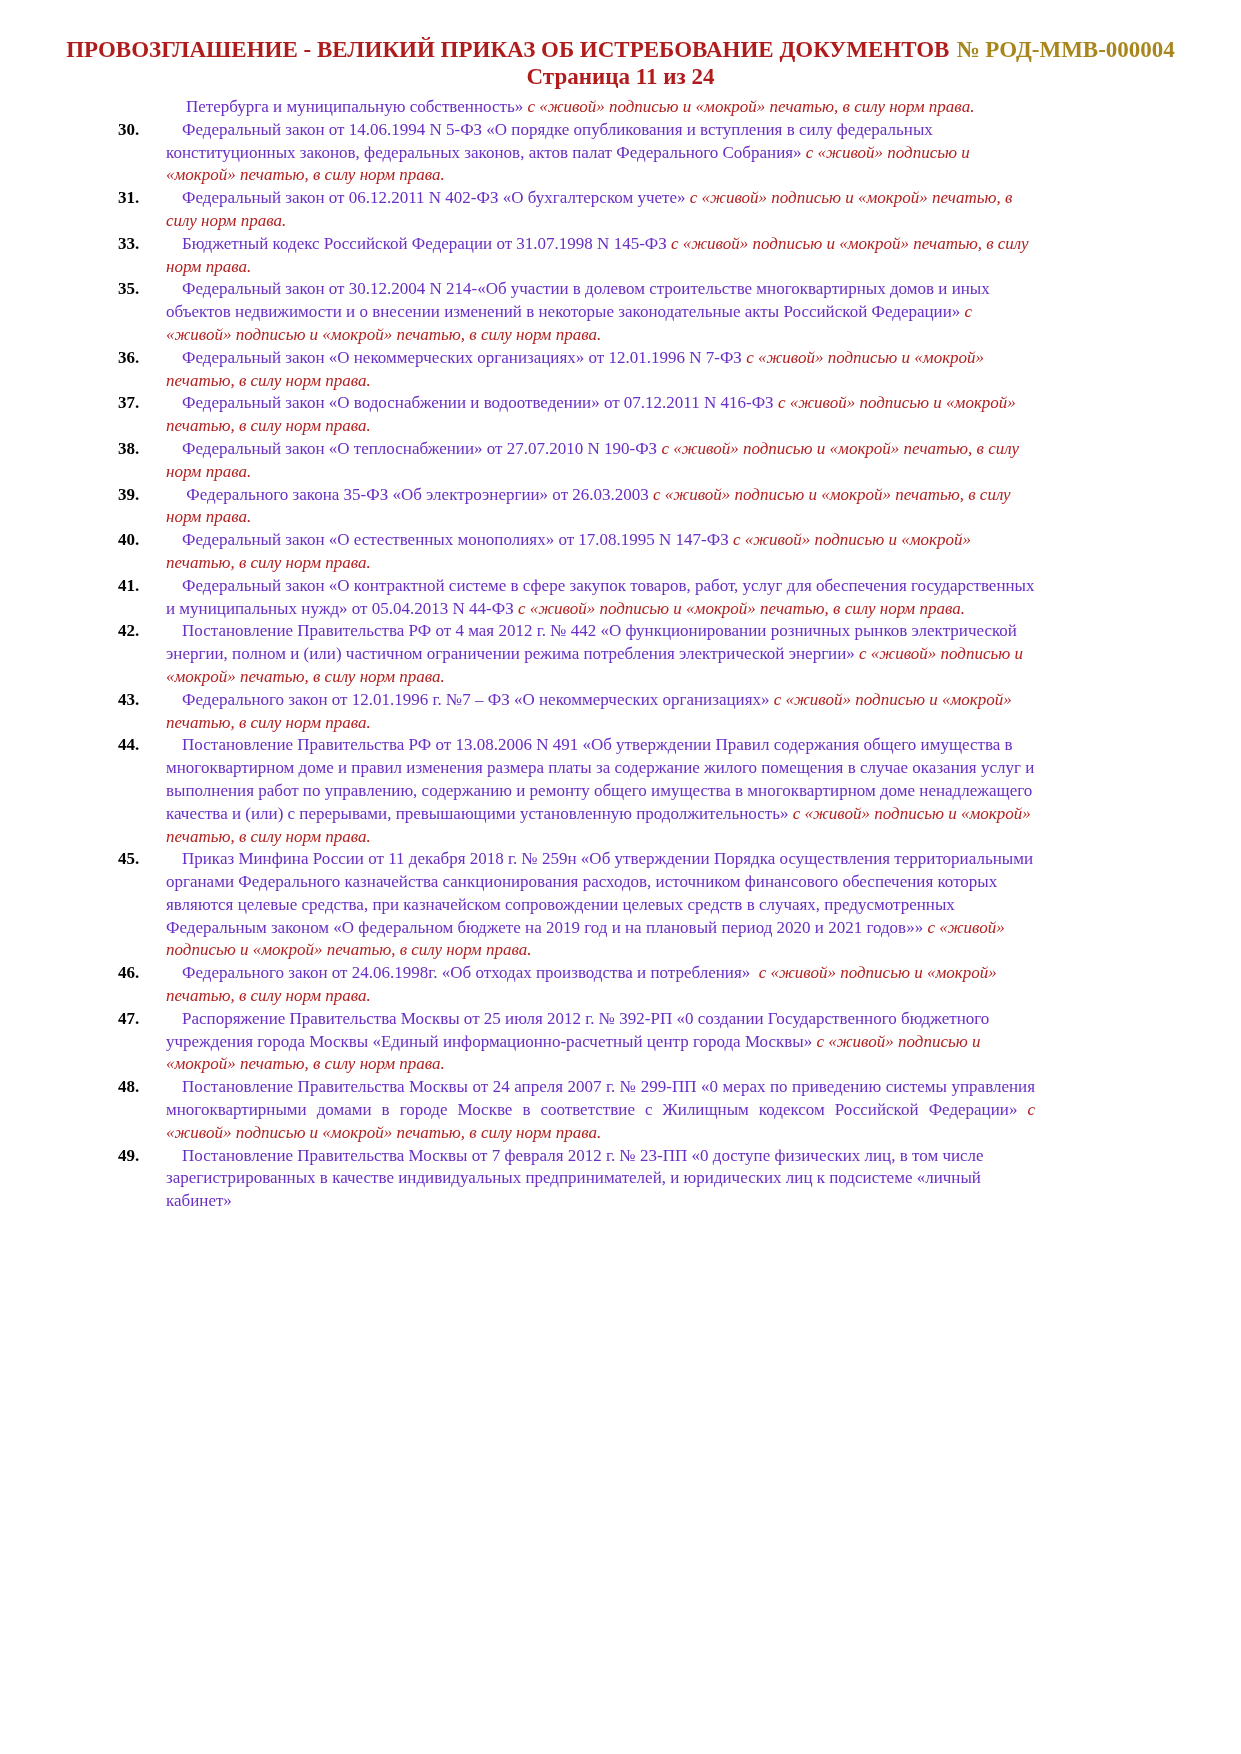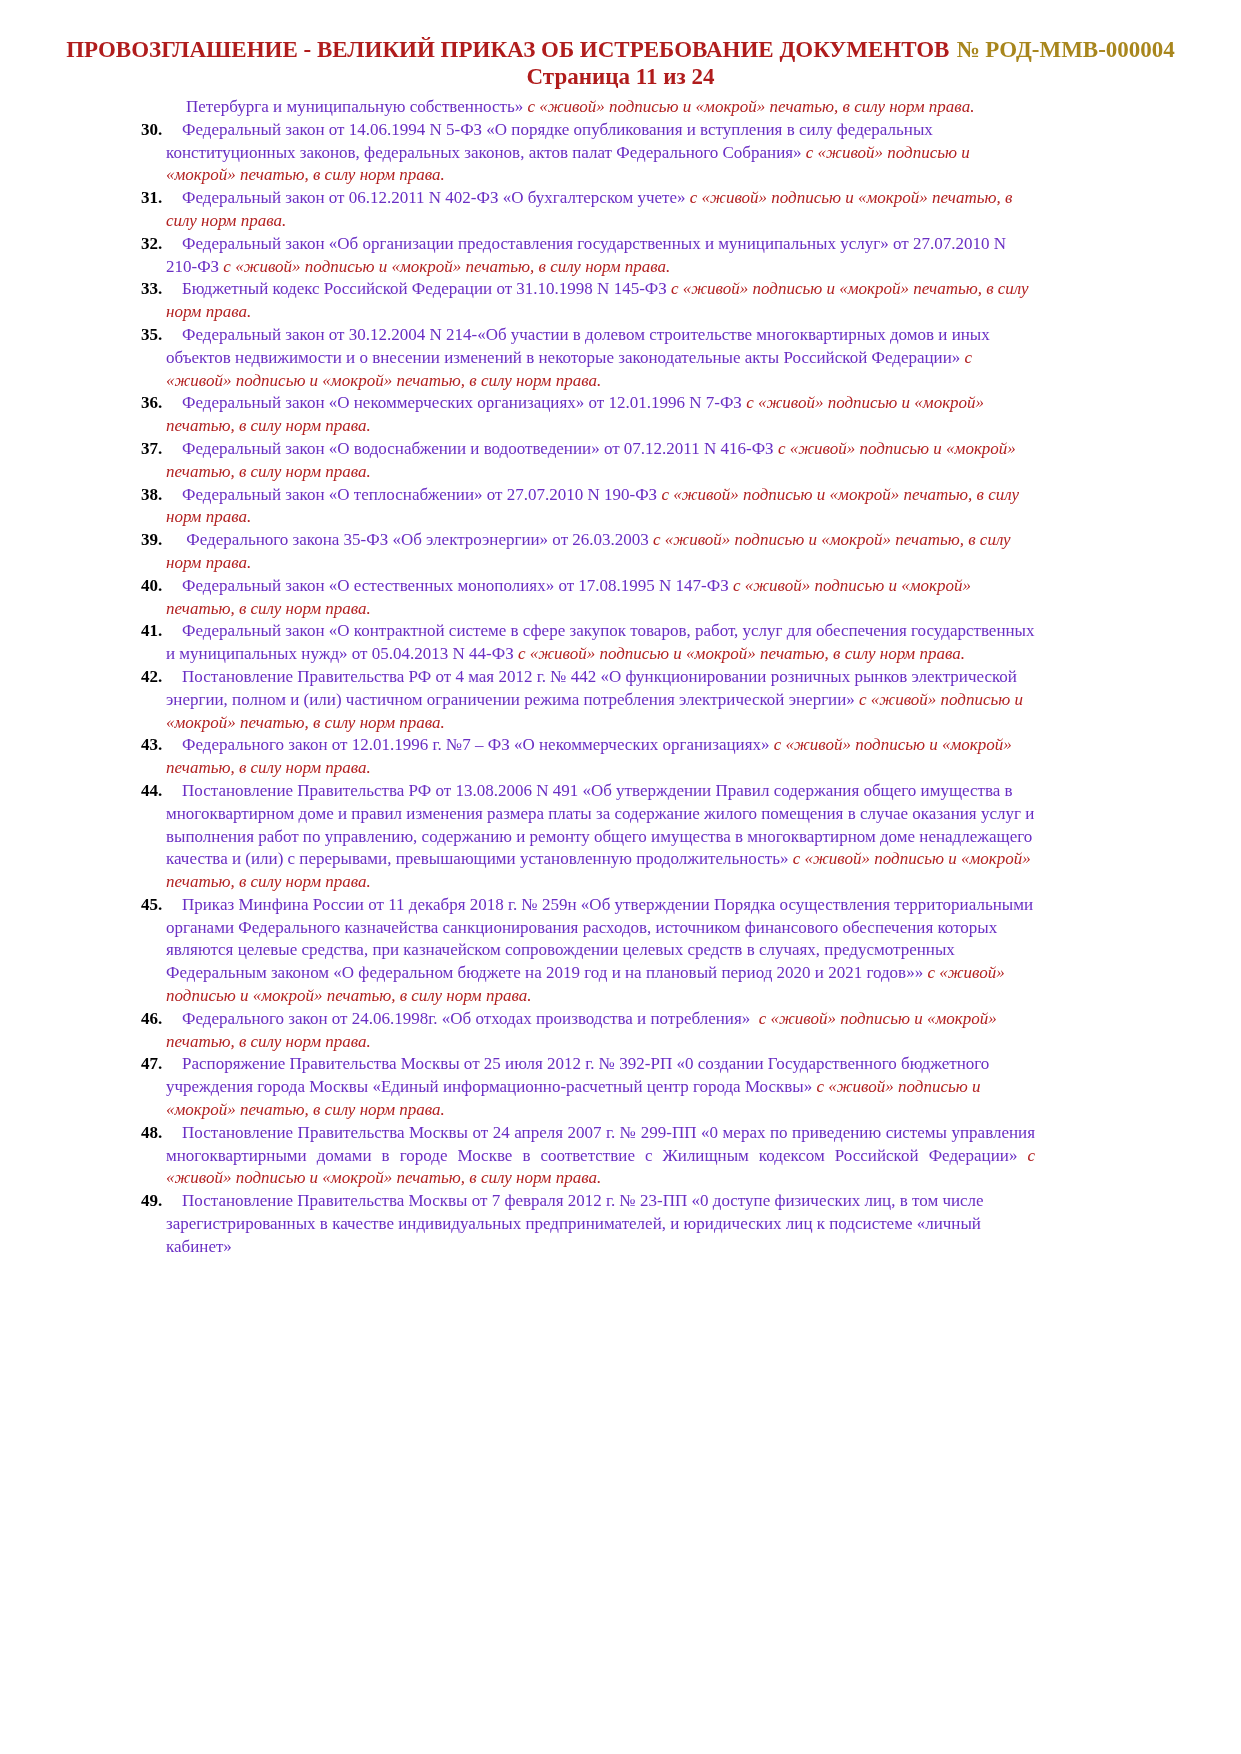--- a/index.html
+++ b/index.html
@@ -45,21 +45,21 @@
     padding-left: 68px;
   }
   .law-item {
     position: relative;
     padding-left: 48px;
     text-indent: 16px;
   }
   .law-item.justify { text-align: justify; }
   .item-number {
     position: absolute;
-    left: 23px;
+    left: 0;
     top: 0;
     text-indent: 0;
     font-weight: bold;
     color: #000000;
   }
   .seg-law { color: #6a2fc4; }
   .seg-clause { color: #b22020; font-style: italic; }
 </style>
 </head>
 <body>
@@ -68,22 +68,21 @@
   <div class="header">
     <div class="doc-title-line"><span>ПРОВОЗГЛАШЕНИЕ - ВЕЛИКИЙ ПРИКАЗ ОБ ИСТРЕБОВАНИЕ ДОКУМЕНТОВ</span><span class="doc-number">№ РОД-ММВ-000004</span></div>
     <div class="page-info">Страница 11 из 24</div>
   </div>
 
   <div class="content">
     <div class="para continuation"><span class="seg-law">Петербурга и муниципальную собственность» </span><span class="seg-clause">с «живой» подписью и «мокрой» печатью, в силу норм права.</span></div>
     <div>
         <div class="para law-item"><span class="item-number">30.</span><span class="seg-law">Федеральный закон от 14.06.1994 N 5-ФЗ «О порядке опубликования и вступления в силу федеральных конституционных законов, федеральных законов, актов палат Федерального Собрания» </span><span class="seg-clause">с «живой» подписью и «мокрой» печатью, в силу норм права.</span></div>
         <div class="para law-item"><span class="item-number">31.</span><span class="seg-law">Федеральный закон от 06.12.2011 N 402-ФЗ «О бухгалтерском учете» </span><span class="seg-clause">с «живой» подписью и «мокрой» печатью, в силу норм права.</span></div>
-        <div class="para law-item"><span class="item-number">32.</span><span class="seg-law">Федеральный закон «Об организации предоставления государственных и муниципальных услуг» от 27.07.2010 N 210-ФЗ </span><span class="seg-clause">с «живой» подписью и «мокрой» печатью, в силу норм права.</span></div>
-        <div class="para law-item"><span class="item-number">33.</span><span class="seg-law">Бюджетный кодекс Российской Федерации от 31.10.1998 N 145-ФЗ </span><span class="seg-clause">с «живой» подписью и «мокрой» печатью, в силу норм права.</span></div>
+        <div class="para law-item"><span class="item-number">33.</span><span class="seg-law">Бюджетный кодекс Российской Федерации от 31.07.1998 N 145-ФЗ </span><span class="seg-clause">с «живой» подписью и «мокрой» печатью, в силу норм права.</span></div>
         <div class="para law-item"><span class="item-number">35.</span><span class="seg-law">Федеральный закон от 30.12.2004 N 214-«Об участии в долевом строительстве многоквартирных домов и иных объектов недвижимости и о внесении изменений в некоторые законодательные акты Российской Федерации» </span><span class="seg-clause">с «живой» подписью и «мокрой» печатью, в силу норм права.</span></div>
         <div class="para law-item"><span class="item-number">36.</span><span class="seg-law">Федеральный закон «О некоммерческих организациях» от 12.01.1996 N 7-ФЗ </span><span class="seg-clause">с «живой» подписью и «мокрой» печатью, в силу норм права.</span></div>
         <div class="para law-item"><span class="item-number">37.</span><span class="seg-law">Федеральный закон «О водоснабжении и водоотведении» от 07.12.2011 N 416-ФЗ </span><span class="seg-clause">с «живой» подписью и «мокрой» печатью, в силу норм права.</span></div>
         <div class="para law-item"><span class="item-number">38.</span><span class="seg-law">Федеральный закон «О теплоснабжении» от 27.07.2010 N 190-ФЗ </span><span class="seg-clause">с «живой» подписью и «мокрой» печатью, в силу норм права.</span></div>
         <div class="para law-item"><span class="item-number">39.</span><span class="seg-law">&nbsp;Федерального закона 35-ФЗ «Об электроэнергии» от 26.03.2003 </span><span class="seg-clause">с «живой» подписью и «мокрой» печатью, в силу норм права.</span></div>
         <div class="para law-item"><span class="item-number">40.</span><span class="seg-law">Федеральный закон «О естественных монополиях» от 17.08.1995 N 147-ФЗ </span><span class="seg-clause">с «живой» подписью и «мокрой» печатью, в силу норм права.</span></div>
         <div class="para law-item"><span class="item-number">41.</span><span class="seg-law">Федеральный закон «О контрактной системе в сфере закупок товаров, работ, услуг для обеспечения государственных и муниципальных нужд» от 05.04.2013 N 44-ФЗ </span><span class="seg-clause">с «живой» подписью и «мокрой» печатью, в силу норм права.</span></div>
         <div class="para law-item"><span class="item-number">42.</span><span class="seg-law">Постановление Правительства РФ от 4 мая 2012 г. № 442 «О функционировании розничных рынков электрической энергии, полном и (или) частичном ограничении режима потребления электрической энергии» </span><span class="seg-clause">с «живой» подписью и «мокрой» печатью, в силу норм права.</span></div>
         <div class="para law-item"><span class="item-number">43.</span><span class="seg-law">Федерального закон от 12.01.1996 г. №7 – ФЗ «О некоммерческих организациях» </span><span class="seg-clause">с «живой» подписью и «мокрой» печатью, в силу норм права.</span></div>
         <div class="para law-item"><span class="item-number">44.</span><span class="seg-law">Постановление Правительства РФ от 13.08.2006 N 491 «Об утверждении Правил содержания общего имущества в многоквартирном доме и правил изменения размера платы за содержание жилого помещения в случае оказания услуг и выполнения работ по управлению, содержанию и ремонту общего имущества в многоквартирном доме ненадлежащего качества и (или) с перерывами, превышающими установленную продолжительность» </span><span class="seg-clause">с «живой» подписью и «мокрой» печатью, в силу норм права.</span></div>

